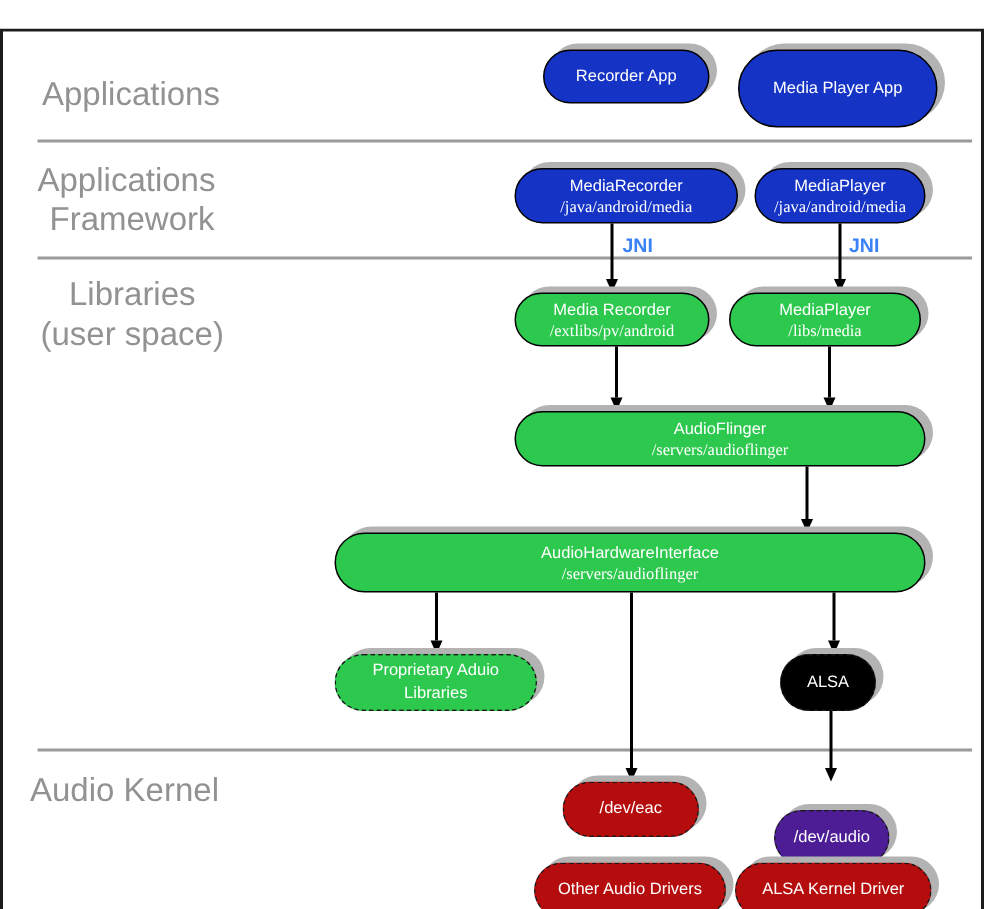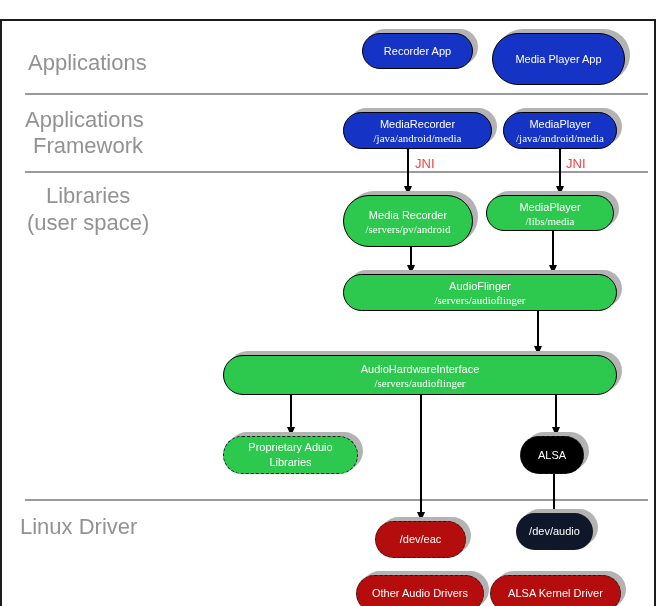--- a/index.html
+++ b/index.html
@@ -26,38 +26,38 @@
   }
   .pill.dashed{border:1.8px dashed #1a1a1a;}
   .t1{font-size:11px;line-height:15px;white-space:nowrap;}
   .t2{font-size:11px;line-height:12px;white-space:nowrap;font-family:Liberation Serif, serif;}
   .vline{position:absolute;width:2px;background:#000;}
   .ah{
     position:absolute;width:0;height:0;
     border-left:4.5px solid transparent;border-right:4.5px solid transparent;
     border-top:9px solid #000;
   }
-  .jni{position:absolute;color:#ef4444;font-size:13px;font-weight:normal;white-space:nowrap;}
+  .jni{position:absolute;color:#3b82f6;font-size:13px;font-weight:bold;white-space:nowrap;}
 </style>
 </head>
 <body>
 
 <div id="stage">
   <div id="frame"></div>
 
   <div class="divider" style="top:74px"></div>
   <div class="divider" style="top:152px"></div>
   <div class="divider" style="top:480px"></div>
 
   <div class="layer-label" style="left:28px;top:32px">Applications</div>
   <div class="layer-label" style="left:25px;top:89px">Applications</div>
   <div class="layer-label" style="left:33px;top:115px">Framework</div>
   <div class="layer-label" style="left:46px;top:165px">Libraries</div>
   <div class="layer-label" style="left:27px;top:192px">(user space)</div>
-  <div class="layer-label" style="left:20px;top:496px">Linux Driver</div>
+  <div class="layer-label" style="left:20px;top:496px">Audio Kernel</div>
 
   <div class="vline" style="left:407px;top:130px;height:37px"></div>
   <div class="vline" style="left:559px;top:130px;height:37px"></div>
   <div class="vline" style="left:410px;top:212px;height:34px"></div>
   <div class="vline" style="left:552px;top:212px;height:34px"></div>
   <div class="vline" style="left:537px;top:292px;height:35px"></div>
   <div class="vline" style="left:290px;top:376px;height:32px"></div>
   <div class="vline" style="left:420px;top:376px;height:117px"></div>
   <div class="vline" style="left:555px;top:376px;height:32px"></div>
   <div class="vline" style="left:553px;top:455px;height:38px"></div>
@@ -84,23 +84,23 @@
 
   <div class="pill" style="left: 343px; top: 93px; width: 149px; height: 37px; background: rgb(21, 51, 196);">
     <div class="t1">MediaRecorder</div>
     <div class="t2">/java/android/media</div>
   </div>
   <div class="pill" style="left: 503px; top: 93px; width: 114px; height: 37px; background: rgb(21, 51, 196);">
     <div class="t1">MediaPlayer</div>
     <div class="t2">/java/android/media</div>
   </div>
 
-  <div class="pill" style="left: 343px; top: 176px; width: 130px; height: 52px; background: rgb(45, 200, 78);">
+  <div class="pill" style="left: 343px; top: 176px; width: 130px; height: 36px; background: rgb(45, 200, 78);">
     <div class="t1">Media Recorder</div>
-    <div class="t2">/servers/pv/android</div>
+    <div class="t2">/extlibs/pv/android</div>
   </div>
   <div class="pill" style="left: 486px; top: 176px; width: 128px; height: 36px; background: rgb(45, 200, 78);">
     <div class="t1">MediaPlayer</div>
     <div class="t2">/libs/media</div>
   </div>
   <div class="pill" style="left: 343px; top: 255px; width: 274px; height: 37px; background: rgb(45, 200, 78);">
     <div class="t1">AudioFlinger</div>
     <div class="t2">/servers/audioflinger</div>
   </div>
   <div class="pill" style="left: 223px; top: 336px; width: 394px; height: 40px; background: rgb(45, 200, 78);">
@@ -111,21 +111,21 @@
     <div class="t1">Proprietary Aduio</div>
     <div class="t1">Libraries</div>
   </div>
   <div class="pill dashed" style="left: 520px; top: 417px; width: 64px; height: 38px; background: #000000;">
     <div class="t1">ALSA</div>
   </div>
 
   <div class="pill dashed" style="left: 375px; top: 502px; width: 91px; height: 37px; background: rgb(181, 13, 13);">
     <div class="t1">/dev/eac</div>
   </div>
-  <div class="pill dashed" style="left: 516px; top: 494px; width: 77px; height: 37px; background: #0f172a;">
+  <div class="pill dashed" style="left: 516px; top: 521px; width: 77px; height: 37px; background: #4c1d95;">
     <div class="t1">/dev/audio</div>
   </div>
   <div class="pill dashed" style="left: 356px; top: 556px; width: 128px; height: 37px; background: rgb(181, 13, 13);">
     <div class="t1">Other Audio Drivers</div>
   </div>
   <div class="pill dashed" style="left: 490px; top: 556px; width: 131px; height: 37px; background: rgb(181, 13, 13);">
     <div class="t1">ALSA Kernel Driver</div>
   </div>
 </div>
 

